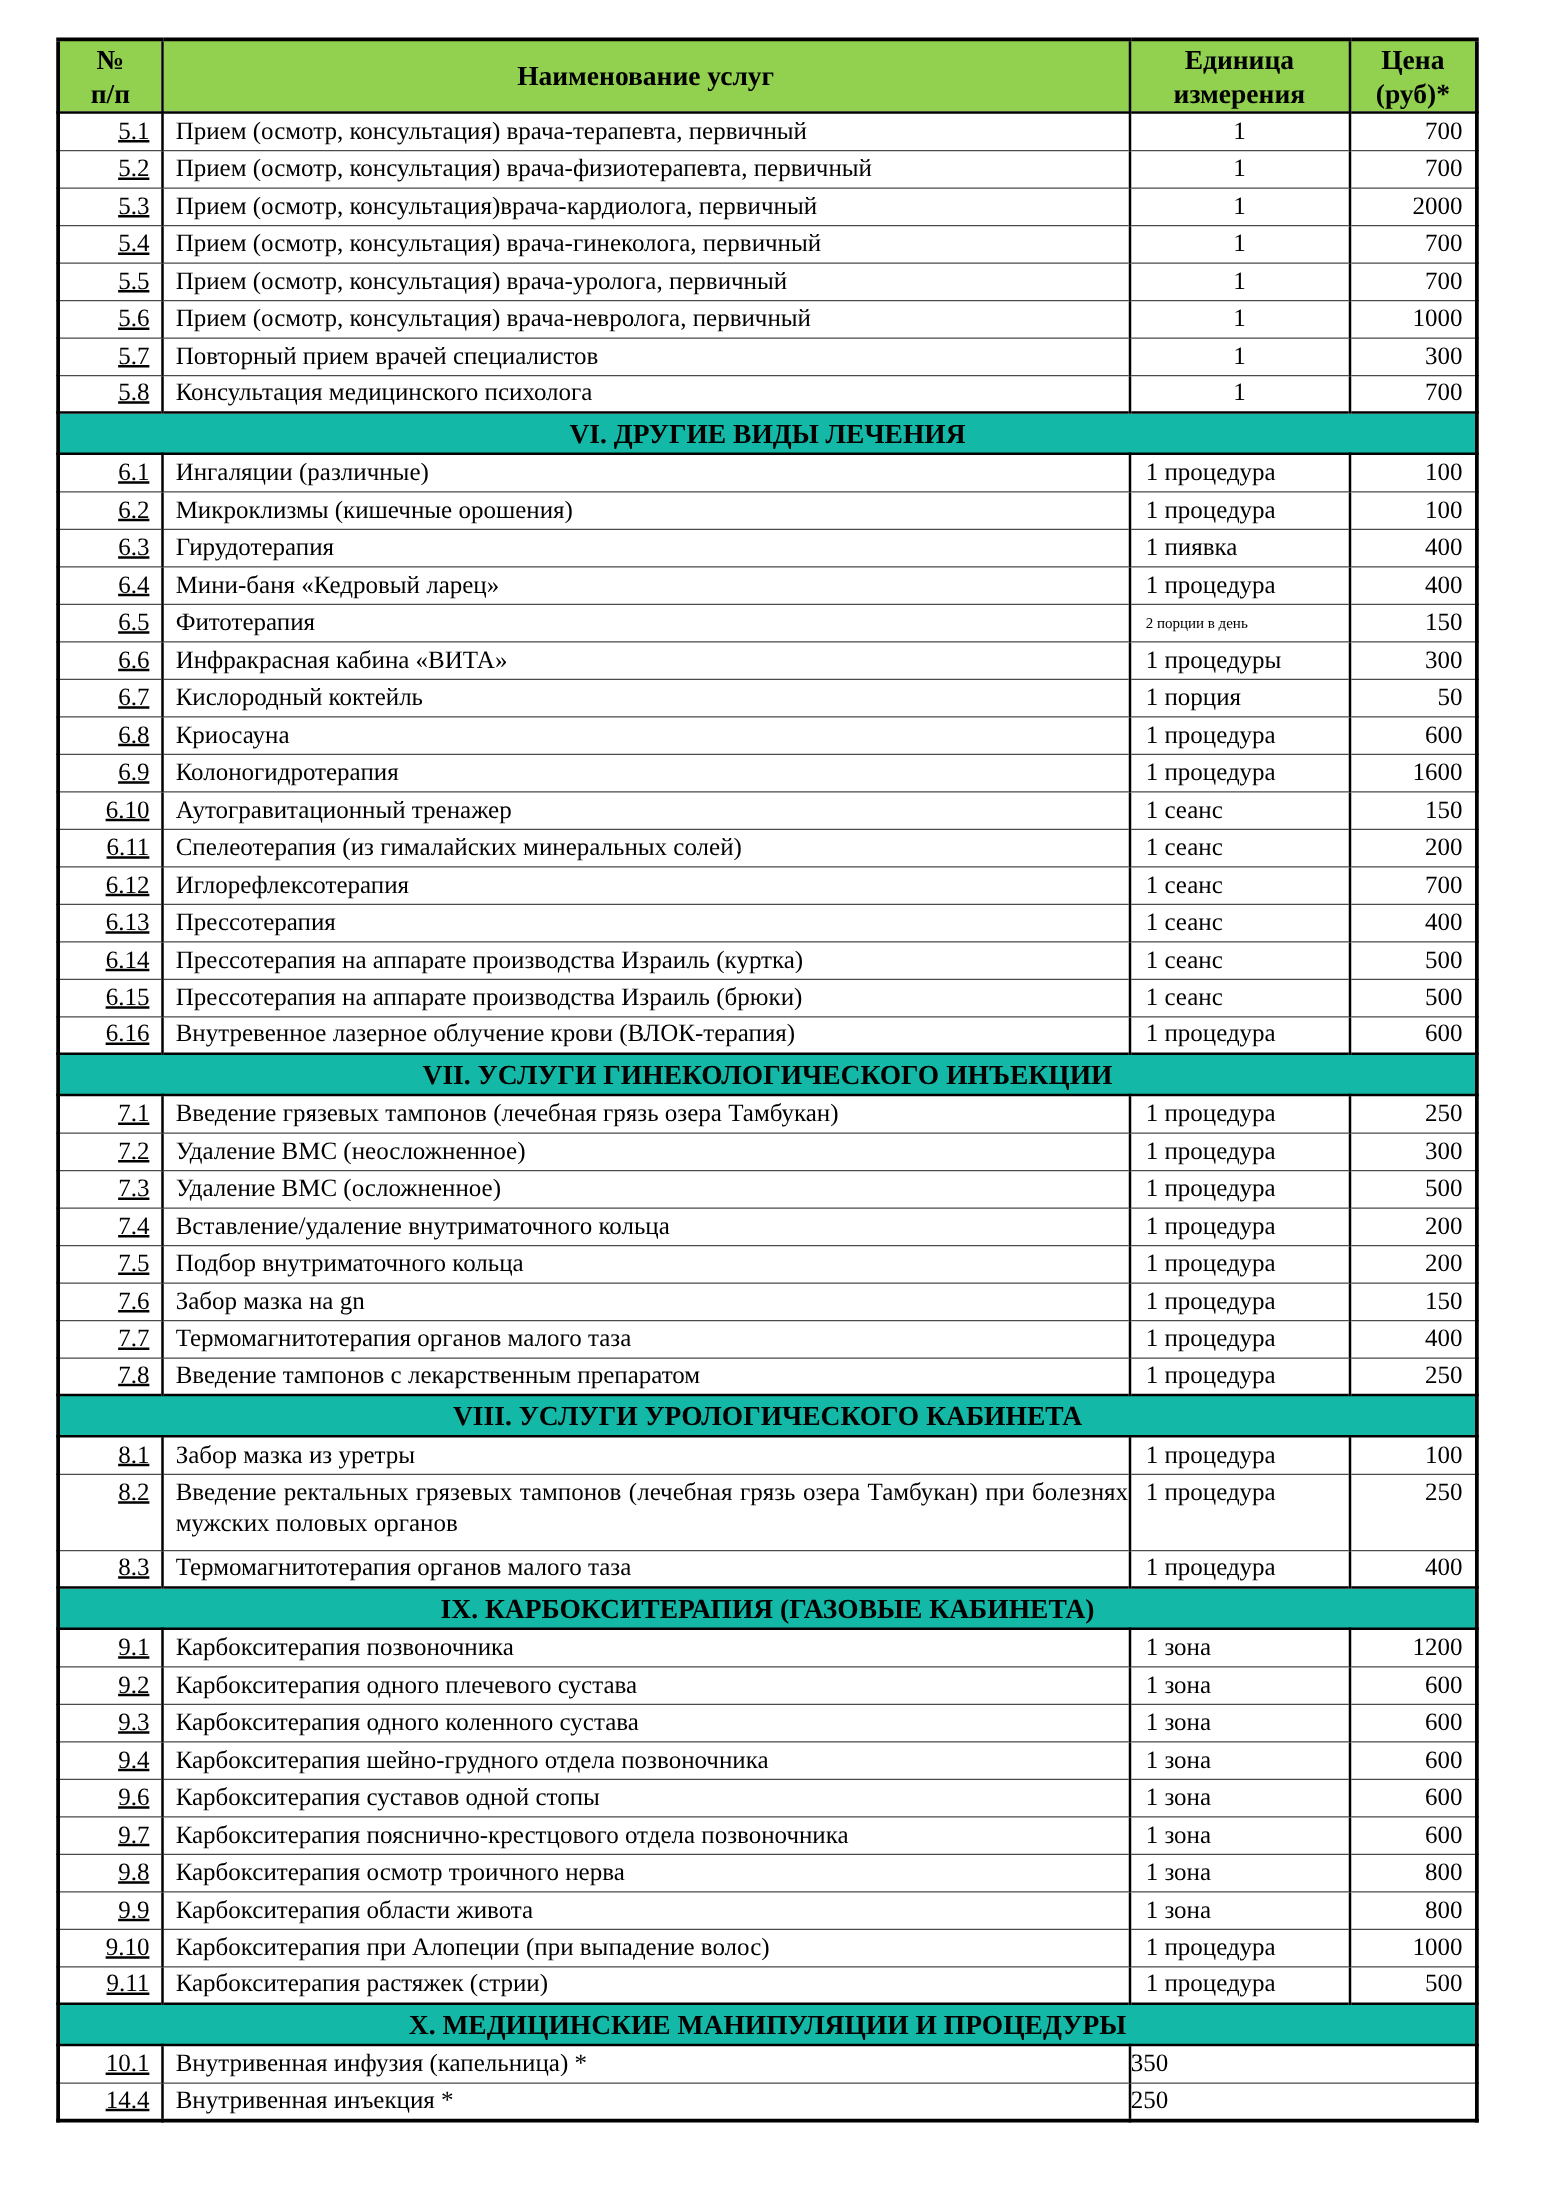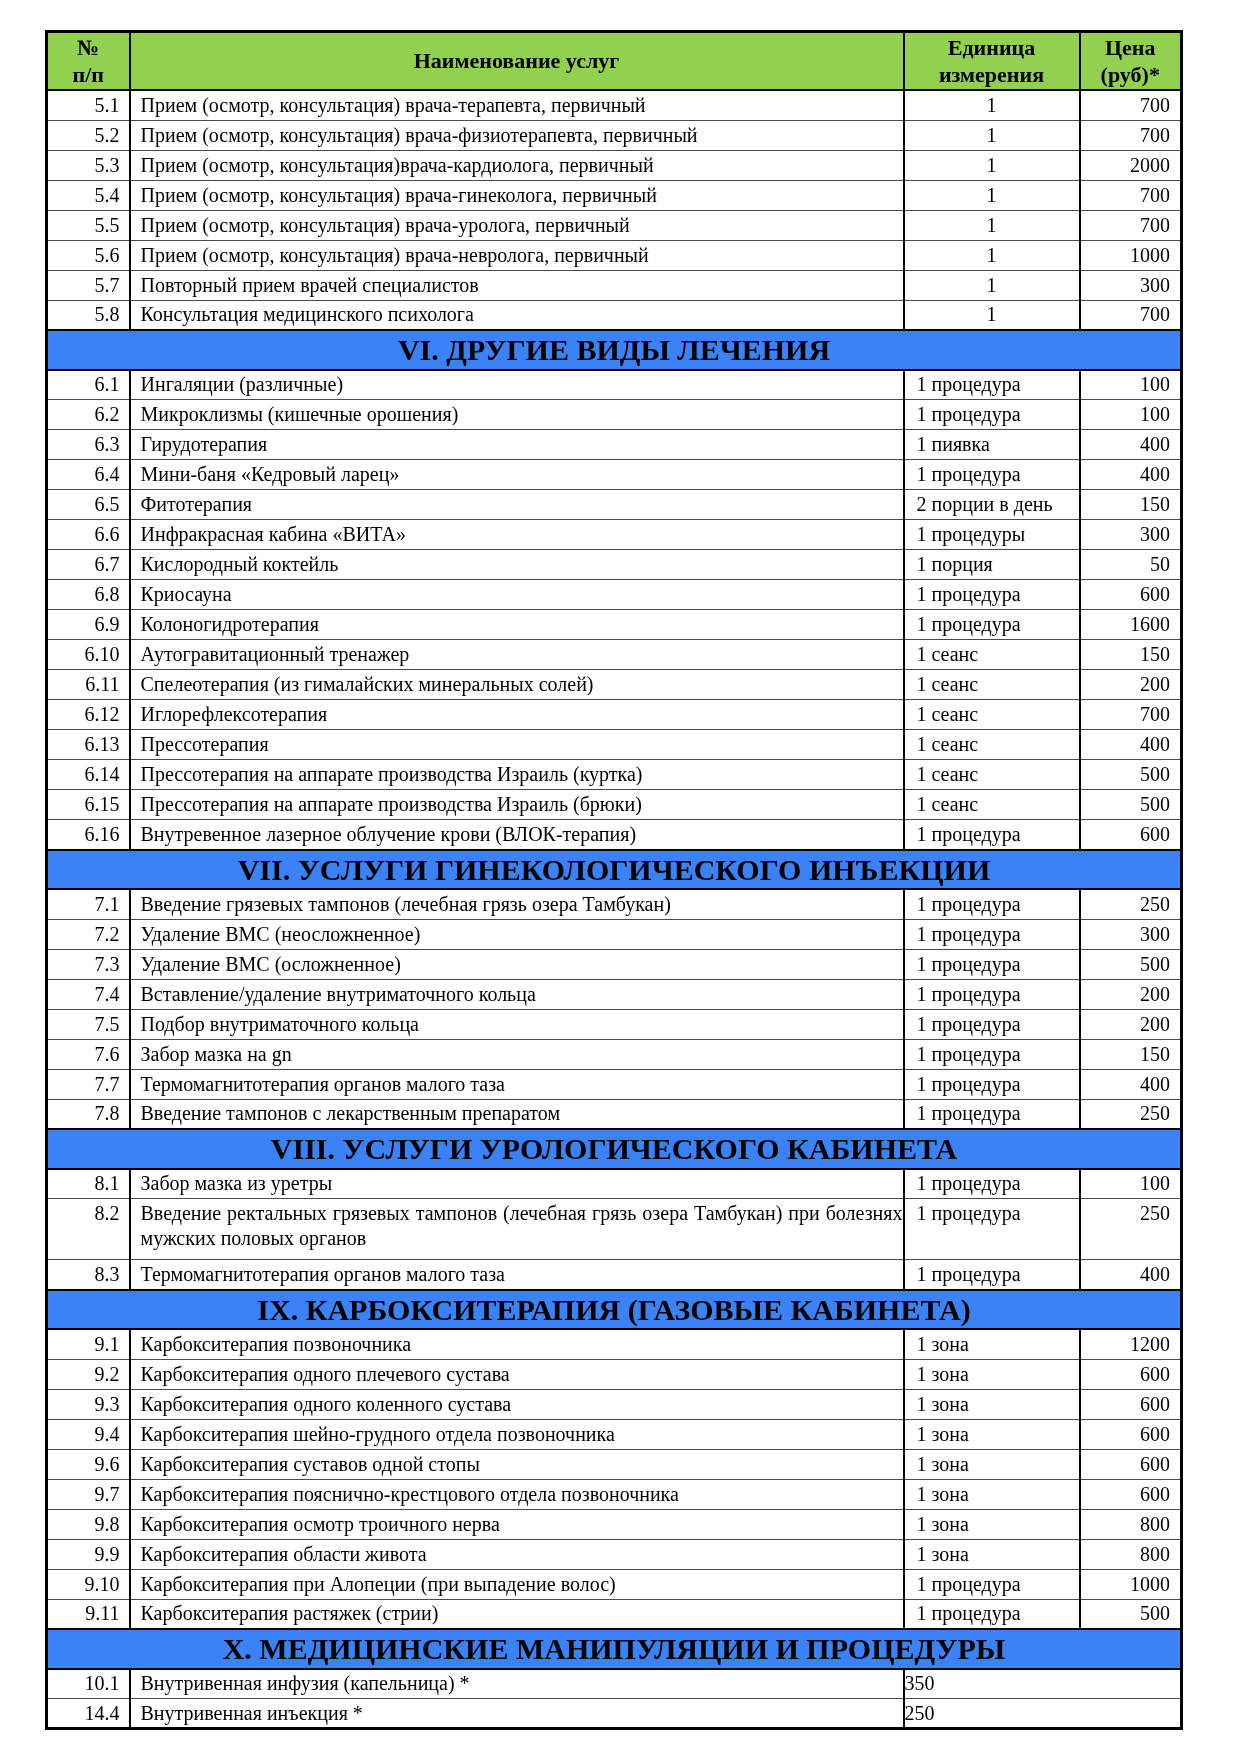--- a/index.html
+++ b/index.html
@@ -40,37 +40,37 @@
     font-weight: bold;
     font-size: 22px;
     text-align: center;
     white-space: pre-line;
     border-top: 3px solid #000;
     border-bottom: 2px solid #000;
   }
 
   tr.data  { height: 30px; }
 
-  td.num   { text-align: right;  padding-right: 9px; }
+  td.num   { text-align: right;  padding-right: 9px; text-decoration: underline; }
   td.name  { text-align: left;   padding-left: 10px; padding-right: 0; }
   td.unit  { text-align: left;   padding-left: 12px; }
   td.unit.center { text-align: center; padding-left: 0; }
-  td.unit.small  { font-size: 20px; }
+  td.unit.small  { font-size: 12px; }
   td.price { text-align: right;  padding-right: 10px; }
   td.merged { padding-right: 10px; }
 
   tr.twoline td { vertical-align: top; padding-top: 2px; height: 58px; }
   tr.twoline td.name { text-align: justify; }
 
   tr.section td {
-    background: #3b82f6;
+    background: #14b8a6;
     height: 31px;
     text-align: center;
     font-weight: bold;
-    font-size: 30px;
+    font-size: 22px;
     border-top: 2px solid #000;
     border-bottom: 2px solid #000;
   }
 </style>
 </head>
 <body>
 
 <div class="page">
   <table class="price-table">
     <colgroup>

